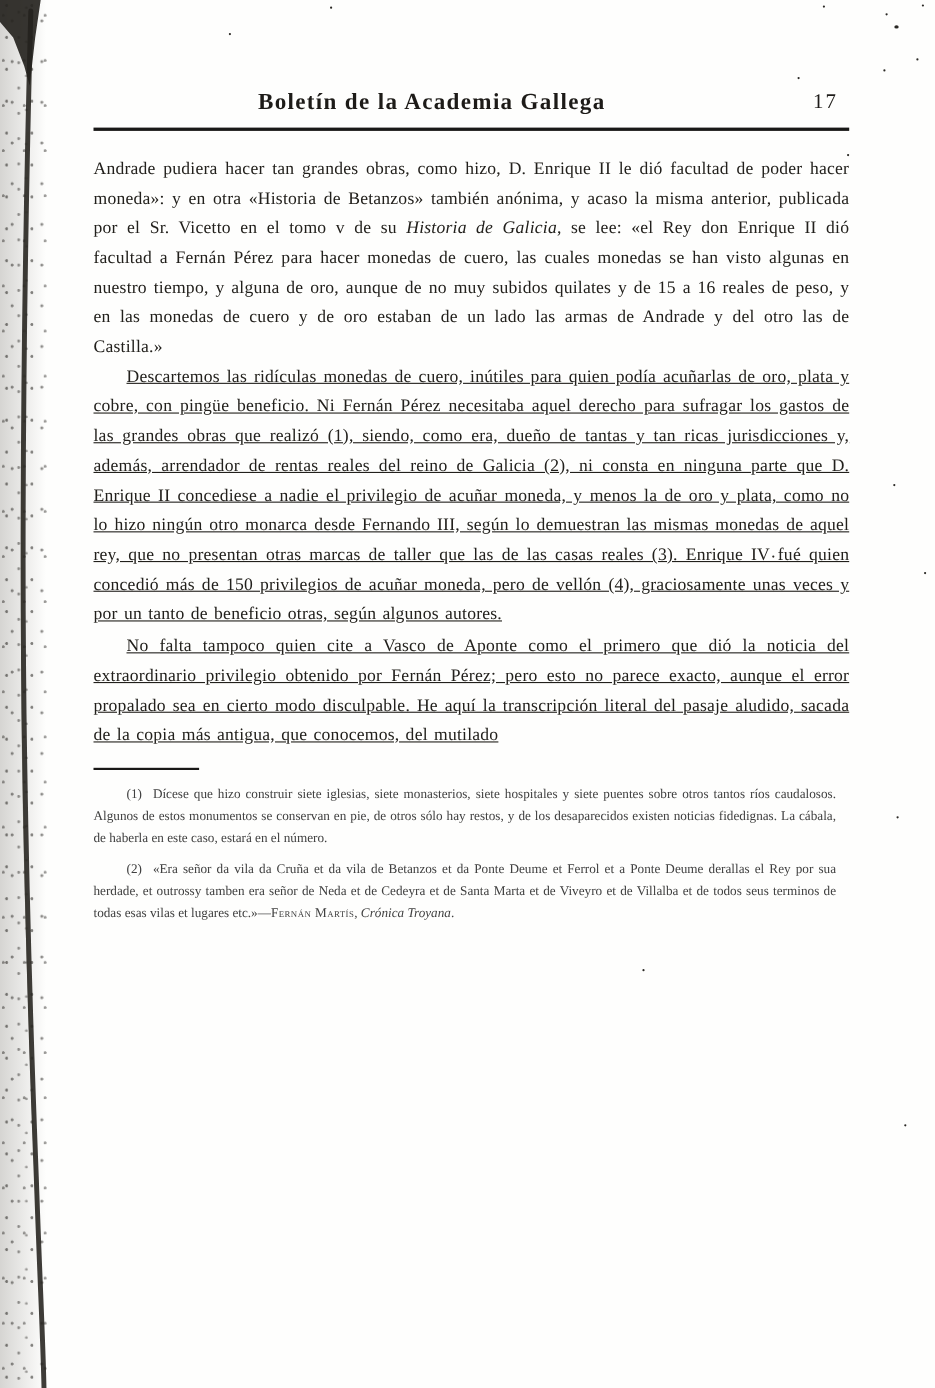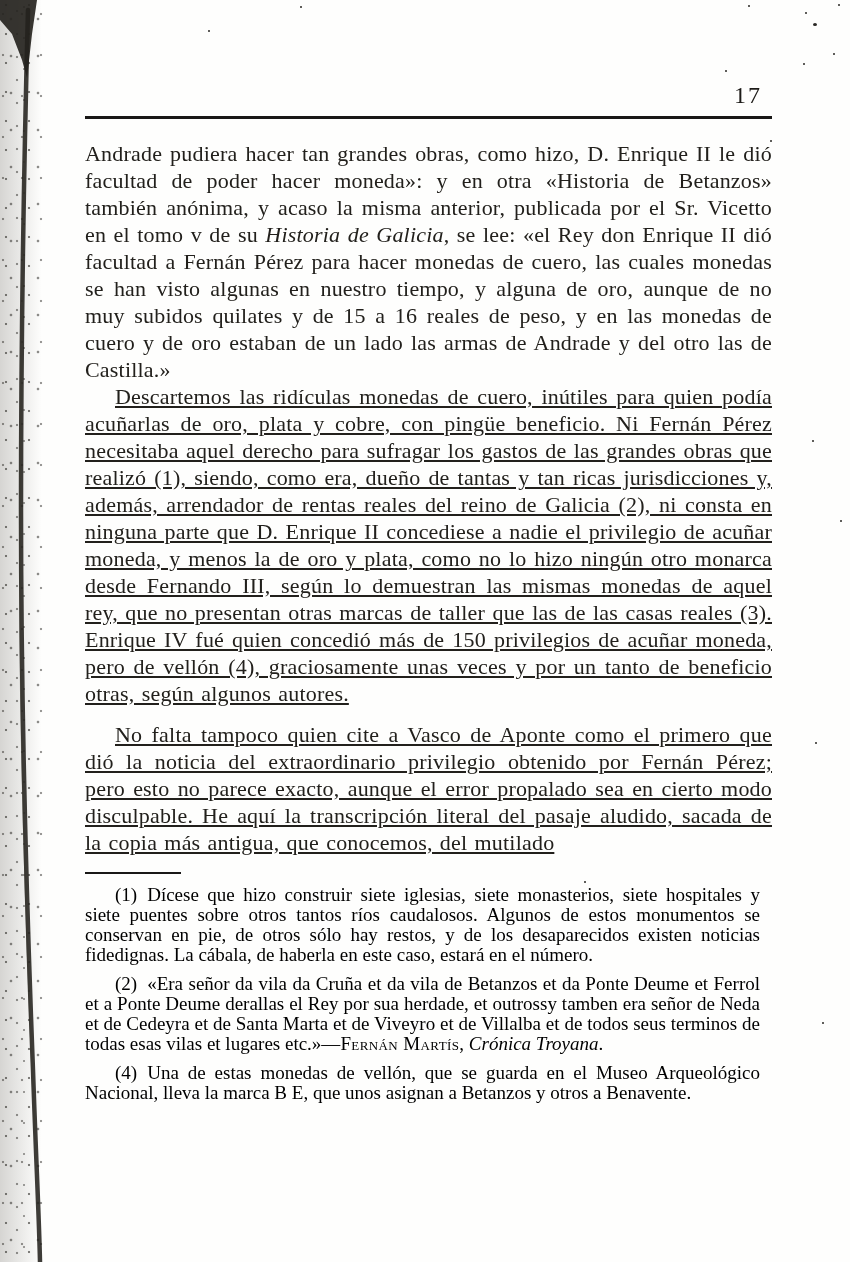--- a/index.html
+++ b/index.html
@@ -37,52 +37,52 @@
 
   .running-head { position: relative; height: 30px; }
   .journal-title {
     display: block; text-align: center;
     font-size: 21px; font-weight: 700; letter-spacing: 1.2px;
     color: #1d1b18;
     transform: translateX(-36px);
   }
   .page-number {
     position: absolute; right: 10px; top: 2px;
-    font-size: 24px; letter-spacing: 2px; color: #1d1b18;
+    font-size: 19px; letter-spacing: 2px; color: #1d1b18;
   }
   .head-rule {
     margin-top: 6px; height: 0;
     border-top: 3.5px solid #191817;
   }
 
   .body-text { margin-top: 21px; }
   .body-text p {
     margin: 0;
-    font-size: 22px; line-height: 27px;
+    font-size: 16px; line-height: 27px;
     text-align: justify;
     letter-spacing: 0.2px;
     word-spacing: 1.5px;
     color: #22201c;
   }
   .body-text p.indent { text-indent: 30px; text-decoration: underline; }
-  .body-text p.spaced { margin-top: 14px; }
+  .body-text p.spaced { margin-top: 2px; }
   .body-text em { font-style: italic; }
 
   .footnote-rule {
     margin-top: 16px; width: 96px; height: 0;
     border-top: 2.5px solid #191817;
   }
 
   .footnotes { margin-top: 11px; }
   .footnote {
     margin: 0 12px 9px 0;
-    font-size: 19px; line-height: 20px;
+    font-size: 12px; line-height: 20px;
     text-align: justify;
     text-indent: 30px;
-    color: #000000;
+    color: #404040;
   }
   .footnote .marker { padding-right: 10px; }
   .footnote .smallcaps { font-variant: small-caps; letter-spacing: 0.4px; }
   .footnote em { font-style: italic; }
 </style>
 </head>
 <body>
 
 <div class="gutter-noise"></div>
 <svg class="gutter-svg" width="55" height="1262" viewBox="0 0 55 1262">
@@ -106,34 +106,34 @@
   <span class="speck" style="left:702px; top:505px;width:2px; height:2px;"></span>
   <span class="speck" style="left:584px; top:881px;width:2px; height:2px;"></span>
   <span class="speck" style="left:822px; top:1022px;width:2px; height:2px;"></span>
   <span class="speck" style="left:300px; top:6px;  width:2px; height:2px;"></span>
   <span class="speck" style="left:208px; top:30px; width:2px; height:2px;"></span>
 </div>
 
 <div class="column">
 
   <div class="running-head">
+    <span class="journal-title">Boletín de la Academia Gallega</span>
     <span class="page-number">17</span>
   </div>
   <div class="head-rule"></div>
 
   <div class="body-text">
     <p><span>Andrade pudiera hacer tan grandes obras, como hizo, D. Enrique II le dió facultad de poder hacer moneda»: y en otra «Historia de Betanzos» también anónima, y acaso la misma anterior, publicada por el Sr. Vicetto en el tomo v de su </span><em>Historia de Galicia</em><span>, se lee: «el Rey don Enrique II dió facultad a Fernán Pérez para hacer monedas de cuero, las cuales monedas se han visto algunas en nuestro tiempo, y alguna de oro, aunque de no muy subidos quilates y de 15 a 16 reales de peso, y en las monedas de cuero y de oro estaban de un lado las armas de Andrade y del otro las de Castilla.»</span></p>
     <p class="indent"><span>Descartemos las ridículas monedas de cuero, inútiles para quien podía acuñarlas de oro, plata y cobre, con pingüe beneficio. Ni Fernán Pérez necesitaba aquel derecho para sufragar los gastos de las grandes obras que realizó (1), siendo, como era, dueño de tantas y tan ricas jurisdicciones y, además, arrendador de rentas reales del reino de Galicia (2), ni consta en ninguna parte que D. Enrique II concediese a nadie el privilegio de acuñar moneda, y menos la de oro y plata, como no lo hizo ningún otro monarca desde Fernando III, según lo demuestran las mismas monedas de aquel rey, que no presentan otras marcas de taller que las de las casas reales (3). Enrique IV fué quien concedió más de 150 privilegios de acuñar moneda, pero de vellón (4), graciosamente unas veces y por un tanto de beneficio otras, según algunos autores.</span></p>
     <p class="indent spaced"><span>No falta tampoco quien cite a Vasco de Aponte como el primero que dió la noticia del extraordinario privilegio obtenido por Fernán Pérez; pero esto no parece exacto, aunque el error propalado sea en cierto modo disculpable. He aquí la transcripción literal del pasaje aludido, sacada de la copia más antigua, que conocemos, del mutilado</span></p>
   </div>
 
   <div class="footnote-rule"></div>
 
   <div class="footnotes">
     <p class="footnote"><span class="marker">(1)</span><span>Dícese que hizo construir siete iglesias, siete monasterios, siete hospitales y siete puentes sobre otros tantos ríos caudalosos. Algunos de estos monumentos se conservan en pie, de otros sólo hay restos, y de los desaparecidos existen noticias fidedignas. La cábala, de haberla en este caso, estará en el número.</span></p>
 
     <p class="footnote"><span class="marker">(2)</span><span>«Era señor da vila da Cruña et da vila de Betanzos et da Ponte Deume et Ferrol et a Ponte Deume derallas el Rey por sua herdade, et outrossy tamben era señor de Neda et de Cedeyra et de Santa Marta et de Viveyro et de Villalba et de todos seus terminos de todas esas vilas et lugares etc.»—</span><span class="smallcaps">Fernán Martís</span><span>, </span><em>Crónica Troyana</em><span>.</span></p>
 
 
-    <p class="footnote"><span class="marker">(4)</span><span>Una de estas monedas de vellón, que se guarda en el Museo Arqueológico Nacional, lleva la marca B E, que unos asignan a Betanzos y otros a Benavente.</span></p>
   </div>
 
 </div>
 
 </body></html>

